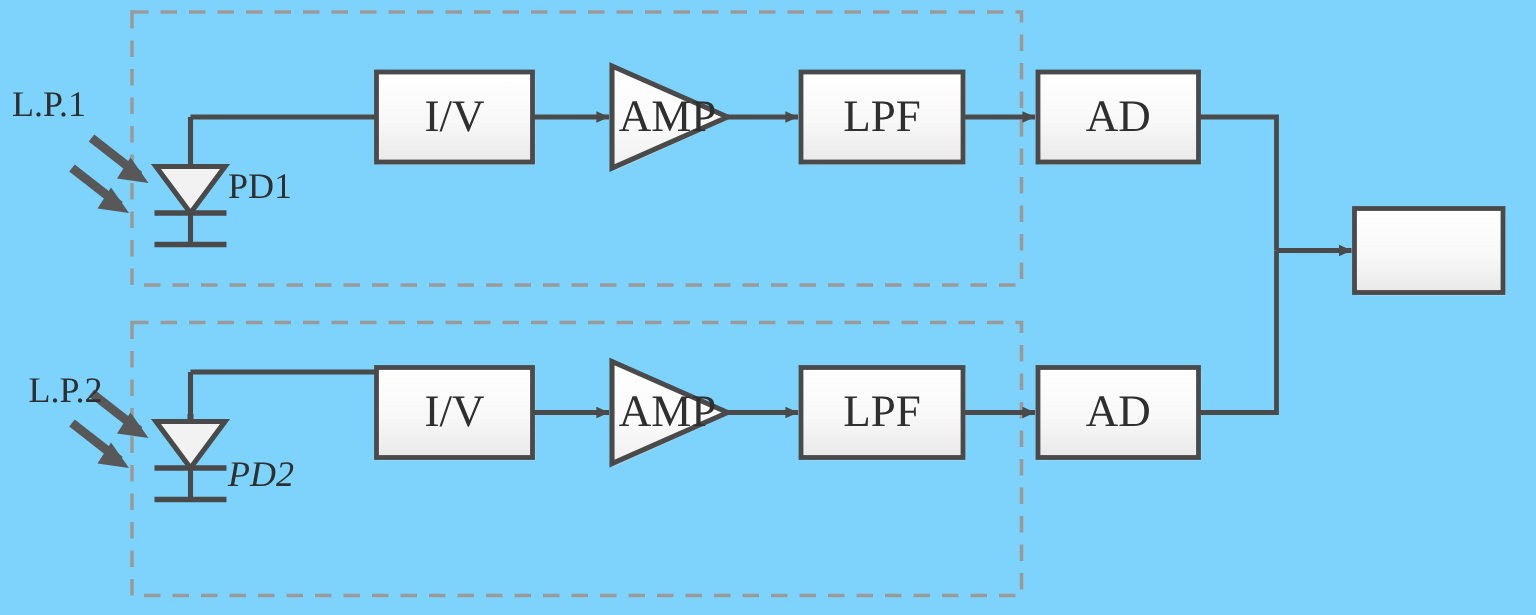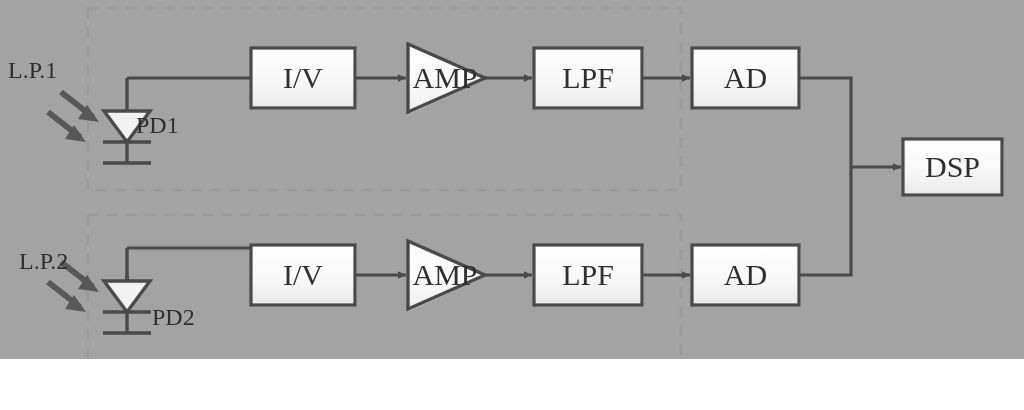--- a/index.html
+++ b/index.html
@@ -6,22 +6,22 @@
     margin: 0;
     padding: 0;
     background: #ffffff;
   }
   body {
     font-family: "Liberation Serif", serif;
   }
   #canvas {
     position: relative;
     width: 1024px;
-    height: 359px;
-    background: #a3a3a3;
+    height: 410px;
+    background: #7dd3fc;
     overflow: hidden;
   }
   #svg-layer {
     position: absolute;
     left: 0;
     top: 0;
     width: 1024px;
     height: 410px;
   }
   .node-label {
@@ -204,37 +204,36 @@
     </g>
 
     <g>
       <rect x="905" y="141" width="99" height="56" fill="#d8d8d8" opacity="0.55"></rect>
       <rect x="903" y="139" width="99" height="56" fill="url(#blockGrad)" stroke="#4a4a4a" stroke-width="3.2"></rect>
     </g>
   </svg>
 
   <div class="src-label" style="left:8px; top:58px;">L.P.1</div>
 
-  <div class="pd-label" style="left:136px; top:113px;">PD1</div>
+  <div class="pd-label" style="left:152px; top:113px;">PD1</div>
 
   <div class="node-label" style="left:251px; top:48px; width:104px; height:60px;">I/V</div>
 
   <div class="node-label" style="left:404px; top:48px; width:82px; height:60px;">AMP</div>
 
   <div class="node-label" style="left:534px; top:48px; width:108px; height:60px;">LPF</div>
 
   <div class="node-label" style="left:692px; top:48px; width:107px; height:60px;">AD</div>
 
   <div class="src-label" style="left:19px; top:249px;">L.P.2</div>
 
-  <div class="pd-label" style="left:152px; top:305px;">PD2</div>
+  <div class="pd-label" style="left:152px; top:305px;font-style:italic;">PD2</div>
 
   <div class="node-label" style="left:251px; top:245px; width:104px; height:60px;">I/V</div>
 
   <div class="node-label" style="left:404px; top:245px; width:82px; height:60px;">AMP</div>
 
   <div class="node-label" style="left:534px; top:245px; width:108px; height:60px;">LPF</div>
 
   <div class="node-label" style="left:692px; top:245px; width:107px; height:60px;">AD</div>
 
-  <div class="node-label" style="left:903px; top:139px; width:99px; height:56px;">DSP</div>
 
 </div>
 
 </body></html>

